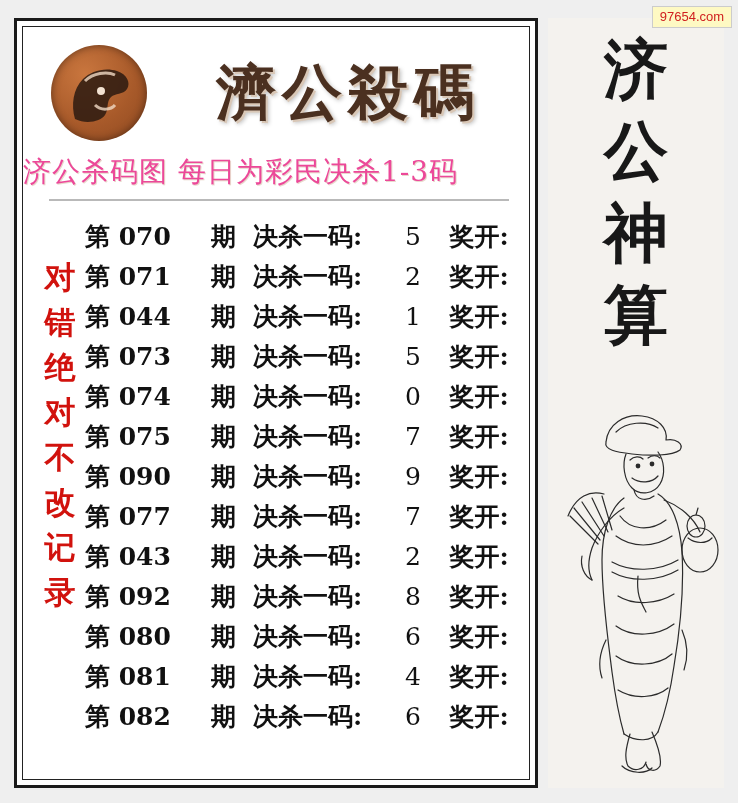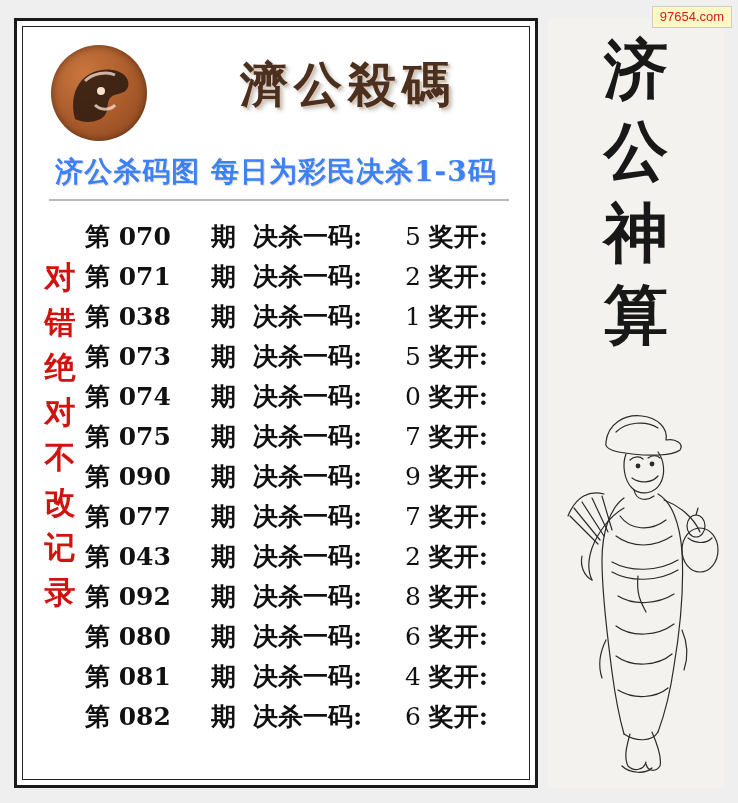--- a/index.html
+++ b/index.html
@@ -81,38 +81,38 @@
     height: 78px;
   }
   #title-main {
     position: absolute;
     left: 150px;
     top: 26px;
     width: 350px;
     text-align: center;
     font-family: "DejaVu Serif", serif;
     font-weight: bold;
-    font-size: 48px;
+    font-size: 60px;
     letter-spacing: 6px;
     color: #4b3020;
     text-shadow: 2px 2px 0 #d9c7b6, 3px 3px 4px rgba(0,0,0,0.25);
   }
 
   
   #subtitle {
     position: absolute;
     left: 0;
     top: 126px;
     width: 100%;
-    text-align: center;
+    text-align: left;
     font-family: "DejaVu Serif", serif;
-    font-weight: bold;
+    font-weight: normal;
     font-size: 28px;
     letter-spacing: 1px;
-    color: #3b82f6;
+    color: #ec4899;
     text-shadow: 1px 1px 0 #e8d9cc;
   }
   #divider {
     position: absolute;
     left: 26px;
     top: 172px;
     width: 460px;
     height: 2px;
     background: #b9b9b9;
   }
@@ -166,20 +166,21 @@
     font-weight: bold;
   }
   .row .c-kill {
     display: inline-block;
     width: 42px;
     text-align: right;
   }
   .row .c-prize-label {
     display: inline-block;
     width: 80px;
+    text-align: right;
     font-weight: bold;
   }
   .row .c-prize {
     display: inline-block;
     width: 70px;
     text-align: right;
   }
 
   
   #right-panel {
@@ -265,21 +266,21 @@
       <div class="row">
         <span class="c-period-no"><span>第</span> <span>071</span></span>
         <span class="c-period-unit">期</span>
         <span class="c-label">决杀一码:</span>
         <span class="c-kill">2</span>
         <span class="c-prize-label">奖开:</span>
         <span class="c-prize">261</span>
       </div>
 
       <div class="row">
-        <span class="c-period-no"><span>第</span> <span>038</span></span>
+        <span class="c-period-no"><span>第</span> <span>044</span></span>
         <span class="c-period-unit">期</span>
         <span class="c-label">决杀一码:</span>
         <span class="c-kill">1</span>
         <span class="c-prize-label">奖开:</span>
         <span class="c-prize">245</span>
       </div>
 
       <div class="row">
         <span class="c-period-no"><span>第</span> <span>073</span></span>
         <span class="c-period-unit">期</span>

